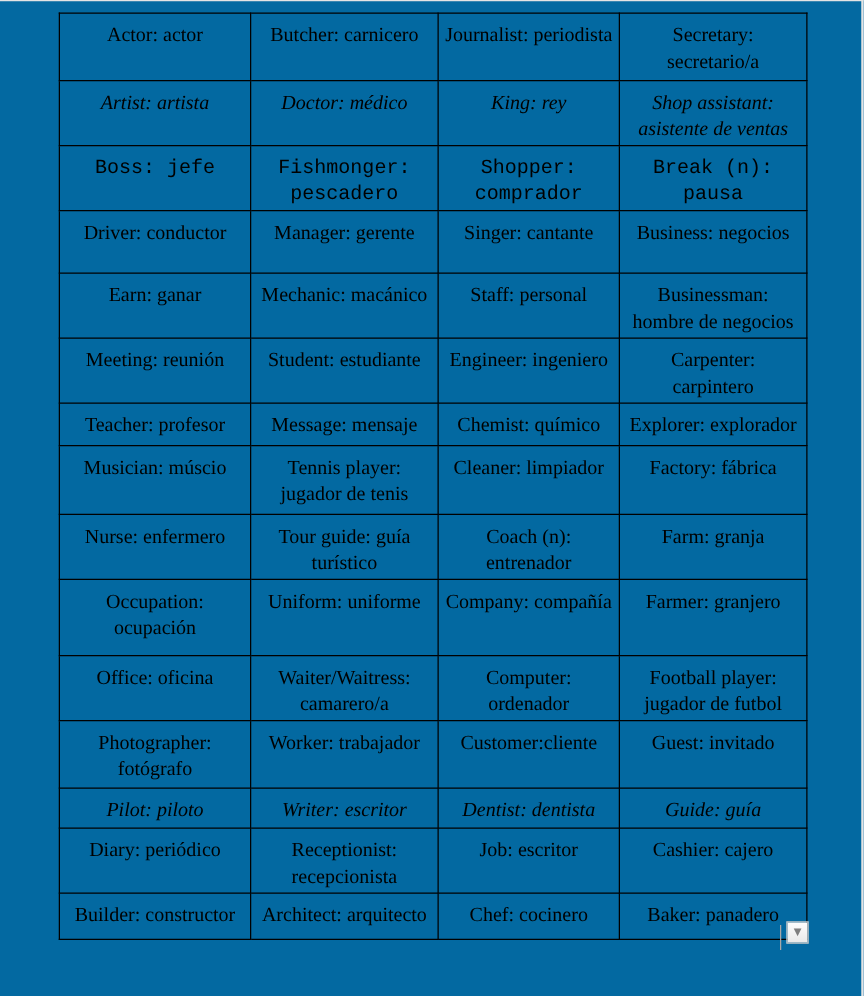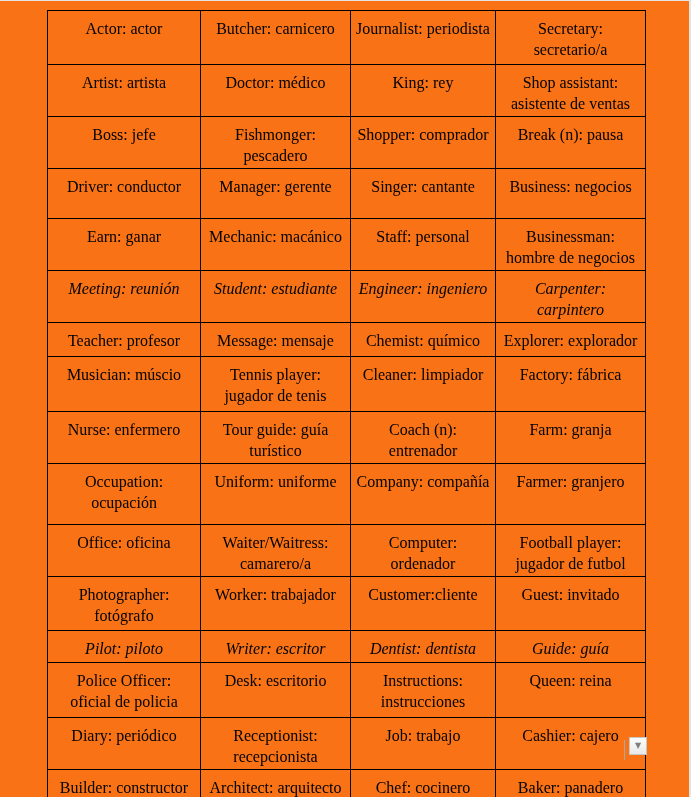--- a/index.html
+++ b/index.html
@@ -4,21 +4,21 @@
 <style>
   html, body {
     margin: 0;
     padding: 0;
     background: #ffffff;
   }
   #screen {
     position: relative;
     width: 691px;
     height: 797px;
-    background: #f97316;
+    background: #0369a1;
     overflow: hidden;
     font-family: "Liberation Serif", "DejaVu Serif", serif;
   }
   .edge-top {
     position: absolute;
     left: 0; top: 0;
     width: 691px; height: 1px;
     background: #e4e4e4;
   }
   .edge-right {
@@ -91,48 +91,48 @@
       <col style="width:150px">
     </colgroup>
     <tbody id="vocab-body">
         <tr style="height: 54px;">
           <td>Actor: actor</td>
           <td>Butcher: carnicero</td>
           <td>Journalist: periodista</td>
           <td>Secretary:
 secretario/a</td>
         </tr>
-        <tr style="height: 51px;">
+        <tr style="height: 51px; font-style: italic;">
           <td>Artist: artista</td>
           <td>Doctor: médico</td>
           <td>King: rey</td>
           <td>Shop assistant:
 asistente de ventas</td>
         </tr>
-        <tr style="height: 52px;">
+        <tr style="height: 52px; font-family: Liberation Mono, monospace;">
           <td>Boss: jefe</td>
           <td>Fishmonger:
 pescadero</td>
           <td>Shopper: comprador</td>
           <td>Break (n): pausa</td>
         </tr>
         <tr style="height: 50px;">
           <td>Driver: conductor</td>
           <td>Manager: gerente</td>
           <td>Singer: cantante</td>
           <td>Business: negocios</td>
         </tr>
         <tr style="height: 50px;">
           <td>Earn: ganar</td>
           <td>Mechanic: macánico</td>
           <td>Staff: personal</td>
           <td>Businessman:
 hombre de negocios</td>
         </tr>
-        <tr style="height: 51px; font-style: italic;">
+        <tr style="height: 51px;">
           <td>Meeting: reunión</td>
           <td>Student: estudiante</td>
           <td>Engineer: ingeniero</td>
           <td>Carpenter:
 carpintero</td>
         </tr>
         <tr style="height: 34px;">
           <td>Teacher: profesor</td>
           <td>Message: mensaje</td>
           <td>Chemist: químico</td>
@@ -175,36 +175,28 @@
           <td>Worker: trabajador</td>
           <td>Customer:cliente</td>
           <td>Guest: invitado</td>
         </tr>
         <tr style="height: 32px; font-style: italic;">
           <td>Pilot: piloto</td>
           <td>Writer: escritor</td>
           <td>Dentist: dentista</td>
           <td>Guide: guía</td>
         </tr>
-        <tr style="height: 55px;">
-          <td>Police Officer:
-oficial de policia</td>
-          <td>Desk: escritorio</td>
-          <td>Instructions:
-instrucciones</td>
-          <td>Queen: reina</td>
-        </tr>
         <tr style="height: 49px; font-family: Liberation Serif, serif;">
           <td>Diary: periódico</td>
           <td>Receptionist:
 recepcionista</td>
-          <td>Job: trabajo</td>
+          <td>Job: escritor</td>
           <td>Cashier: cajero</td>
         </tr>
-        <tr style="height: 47px;">
+        <tr style="height: 37px;">
           <td>Builder: constructor</td>
           <td>Architect: arquitecto</td>
           <td>Chef: cocinero</td>
           <td>Baker: panadero</td>
         </tr>
       </tbody>
   </table>
 
   <div class="text-cursor"></div>
 

